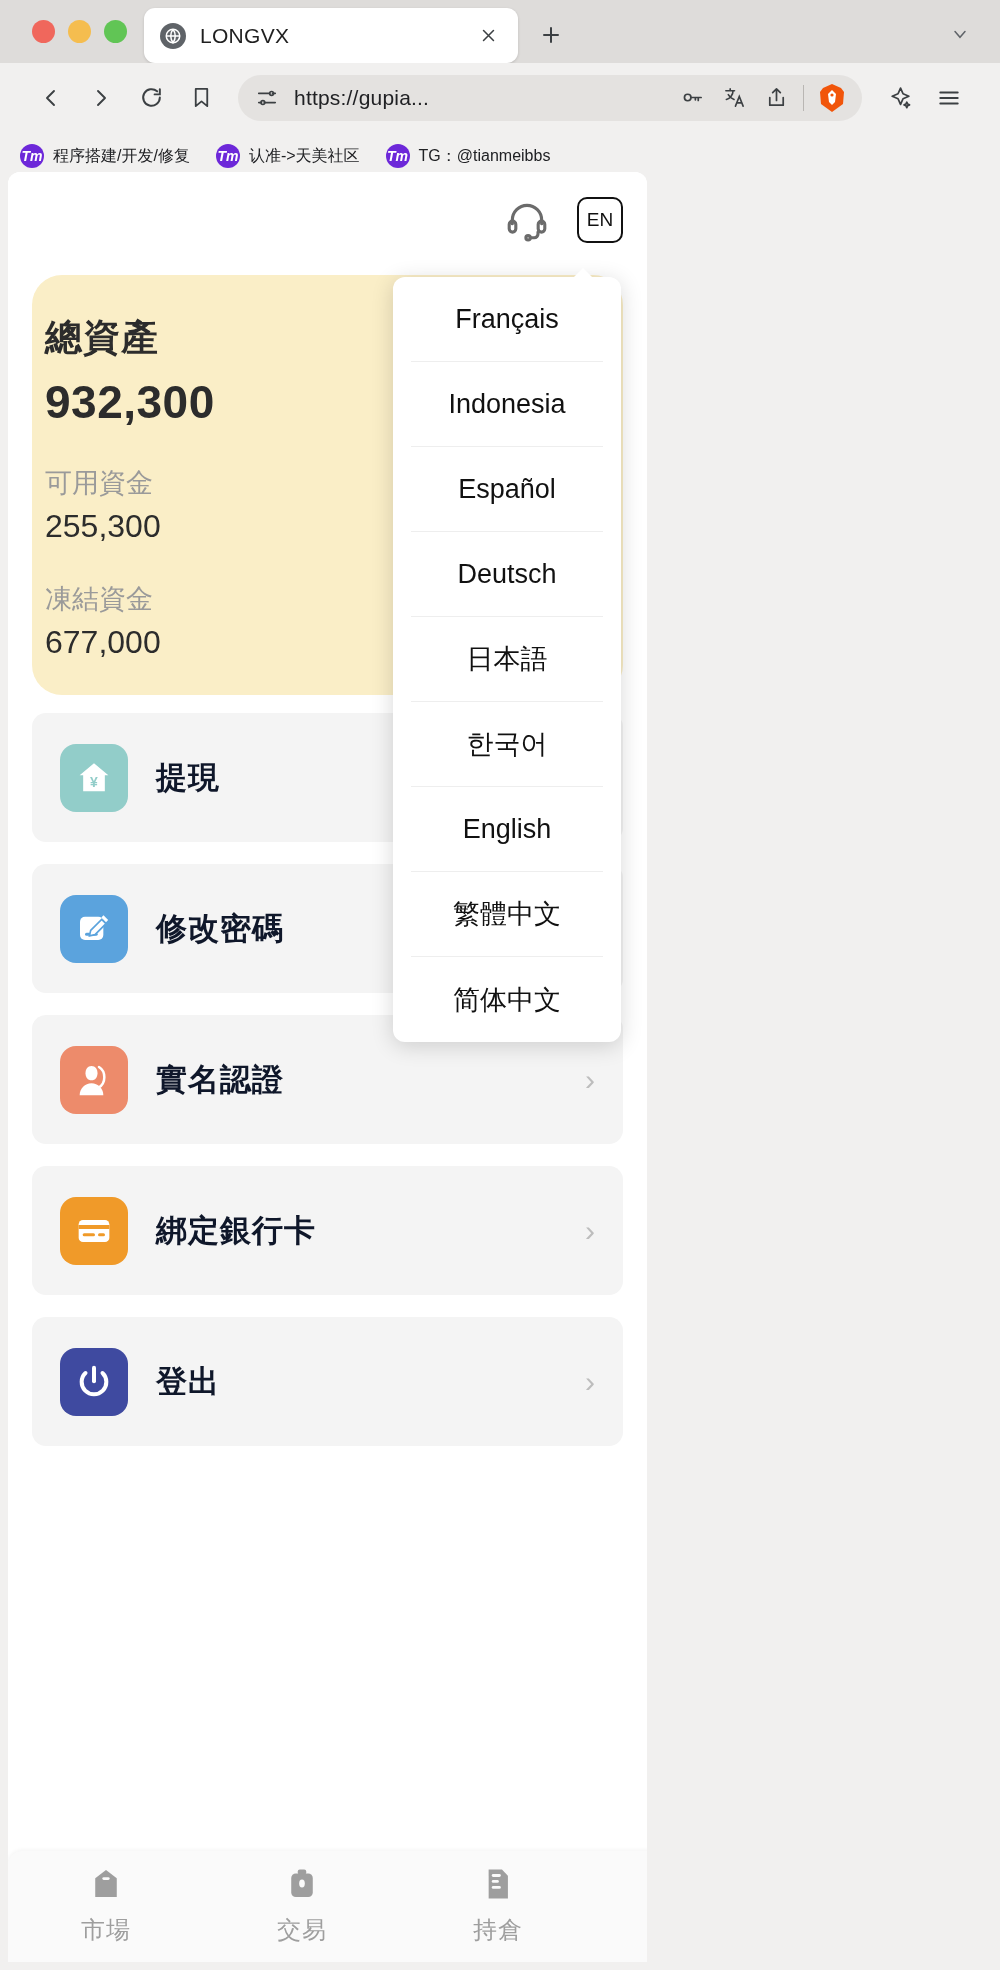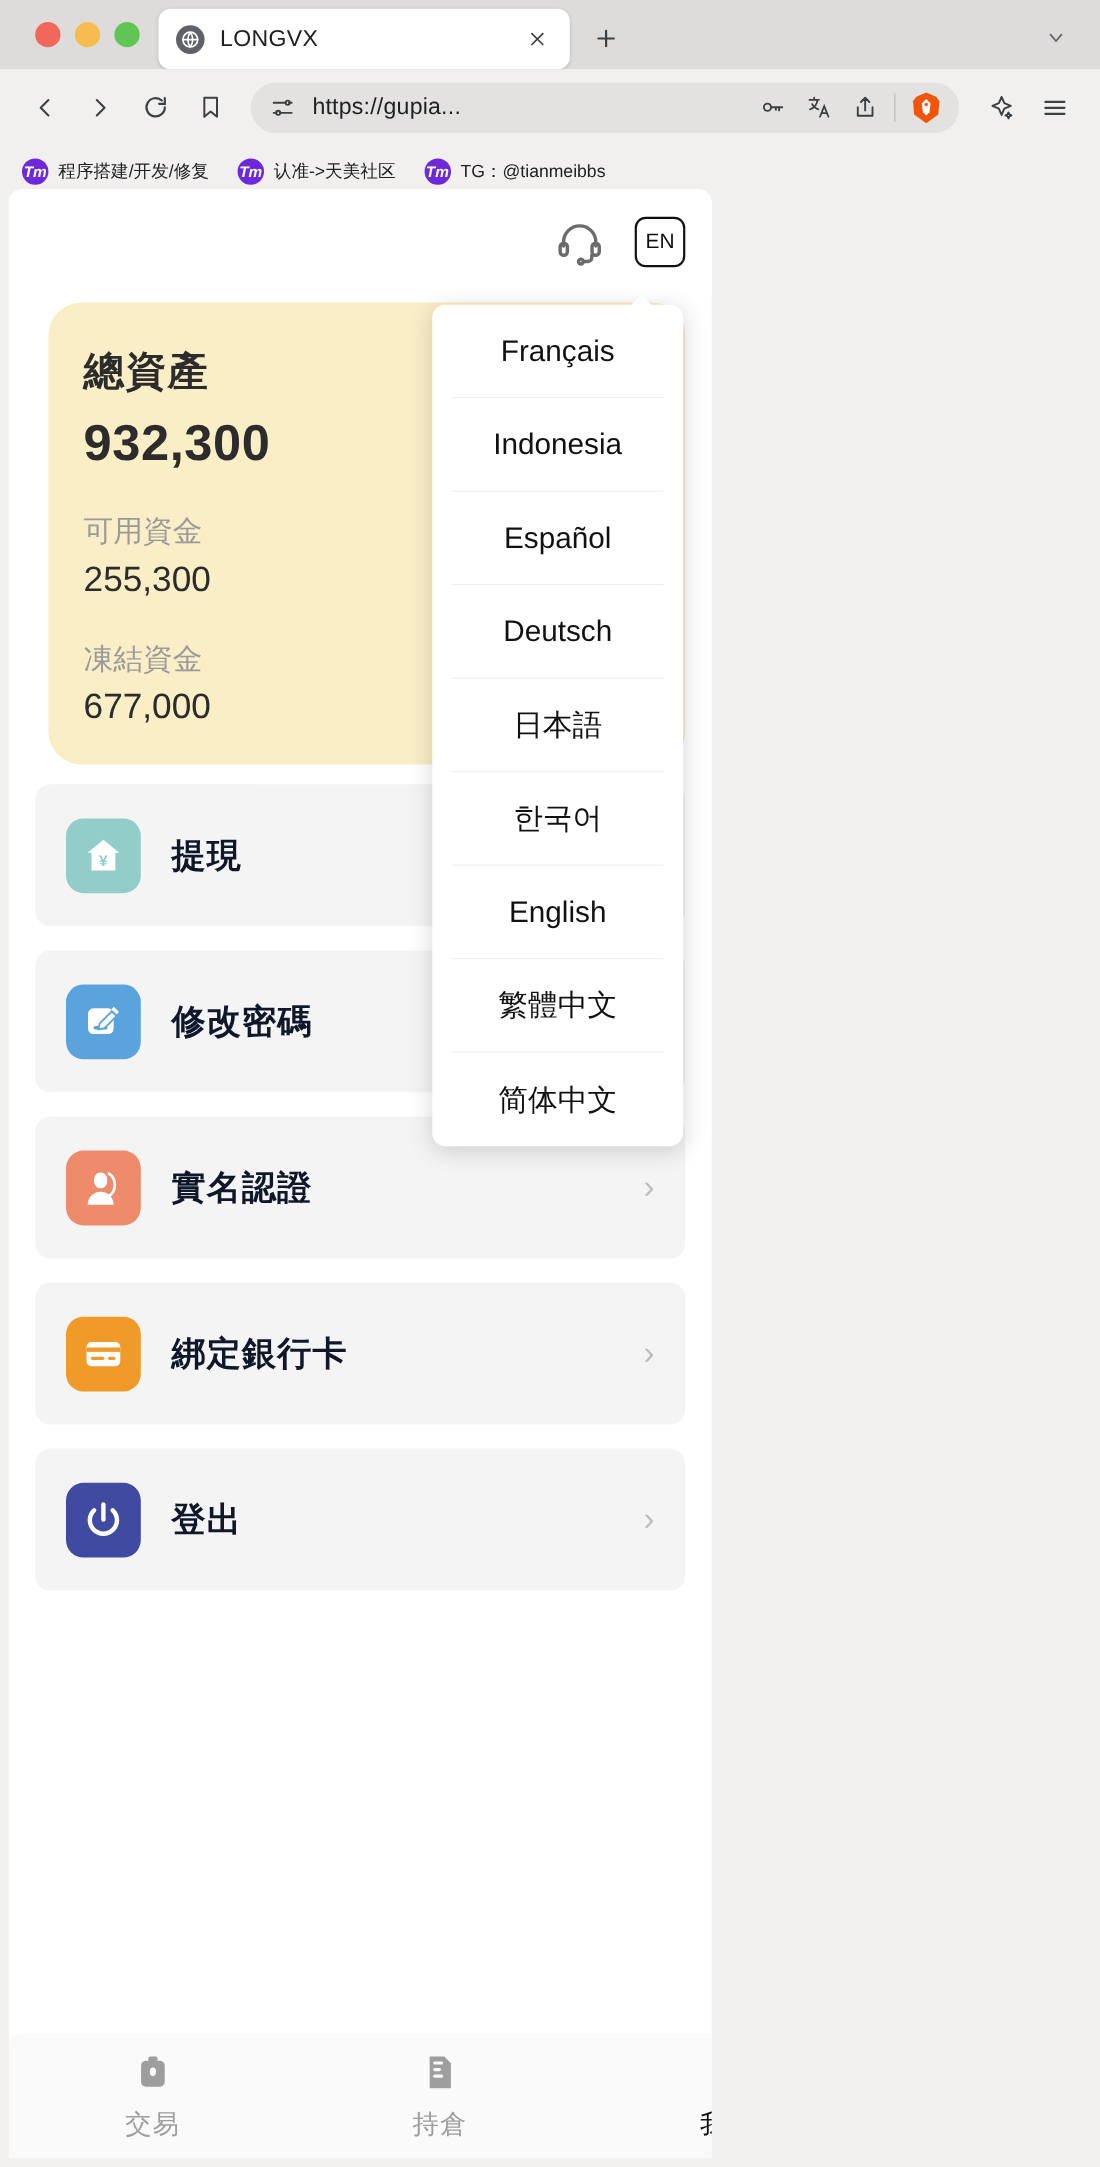--- a/index.html
+++ b/index.html
@@ -50,21 +50,21 @@
     font-size: 31px; font-weight: 300; color: #3c4043; cursor: pointer;
   }
   .tablist-chevron {
     position: absolute; right: 24px; top: 20px;
     width: 32px; height: 28px; display: flex; align-items: center; justify-content: center;
     color: #5f6368; font-size: 19px; cursor: pointer;
   }
 
   .navbar {
     height: 69px; background: #f1f0ef;
-    display: flex; align-items: center; padding: 0 18px; gap: 4px;
+    display: flex; align-items: center; padding: 0 28px; gap: 4px;
     position: relative;
   }
   .navbtn {
     width: 46px; height: 46px; display: flex; align-items: center; justify-content: center;
     color: #3c4043; cursor: pointer; flex: 0 0 auto;
   }
   .omnibox {
     flex: 1; height: 46px; margin: 0 10px;
     background: #e4e2e0; border-radius: 23px;
     display: flex; align-items: center; padding: 0 14px; gap: 12px;
@@ -106,23 +106,23 @@
   }
   .headset-btn { width: 52px; height: 52px; display: flex; align-items: center; justify-content: center; cursor: pointer; }
   .lang-btn {
     width: 46px; height: 46px; border: 2.5px solid #111; border-radius: 10px;
     display: flex; align-items: center; justify-content: center;
     font-size: 19px; font-weight: 500; color: #111; cursor: pointer; background: #fff;
   }
 
   
   .asset-card {
-    margin: 8px 24px 0 36px;
+    margin: 8px 24px 0 24px;
     background: #faeec7; border-radius: 30px;
-    padding: 38px 32px 34px 32px;
+    padding: 38px 32px 34px 13px;
   }
   .asset-title { font-size: 37px; font-weight: bold; color: #2c2c2c; letter-spacing: 1px; }
   .asset-total { font-size: 46px; font-weight: bold; color: #2c2c2c; margin-top: 12px; letter-spacing: .5px; }
   .asset-sublabel { font-size: 27px; color: #9a9a9a; margin-top: 36px; }
   .asset-subval { font-size: 32px; color: #2c2c2c; margin-top: 7px; }
 
   
   .menu { padding: 18px 24px 0 24px; }
   .menu-row {
     background: #f4f4f4; border-radius: 14px;
@@ -397,20 +397,29 @@
         <span class="menu-label">登出</span>
         <span class="menu-chev">›</span>
       </div>
 
     </div>
 
     <div class="tabbar">
       <div class="tabitem">
         <span>
           <svg width="34" height="34" viewBox="0 0 24 24" fill="#9e9e9e">
+            <path d="M12 2.2L4.4 8v13.2h15.2V8z"></path>
+            <rect x="9.4" y="7.2" width="5.2" height="2" rx="1" fill="#fafafa"></rect>
+          </svg>
+        </span>
+        <span class="tlabel">市場</span>
+      </div>
+      <div class="tabitem">
+        <span>
+          <svg width="34" height="34" viewBox="0 0 24 24" fill="#9e9e9e">
             <rect x="9" y="1.8" width="6" height="3.4" rx="1.4"></rect>
             <rect x="4.4" y="4.6" width="15.2" height="16.6" rx="3.2"></rect>
             <ellipse cx="12" cy="11.6" rx="2" ry="2.8" fill="#fafafa"></ellipse>
           </svg>
         </span>
         <span class="tlabel">交易</span>
       </div>
       <div class="tabitem">
         <span>
           <svg width="34" height="34" viewBox="0 0 24 24" fill="#9e9e9e">

